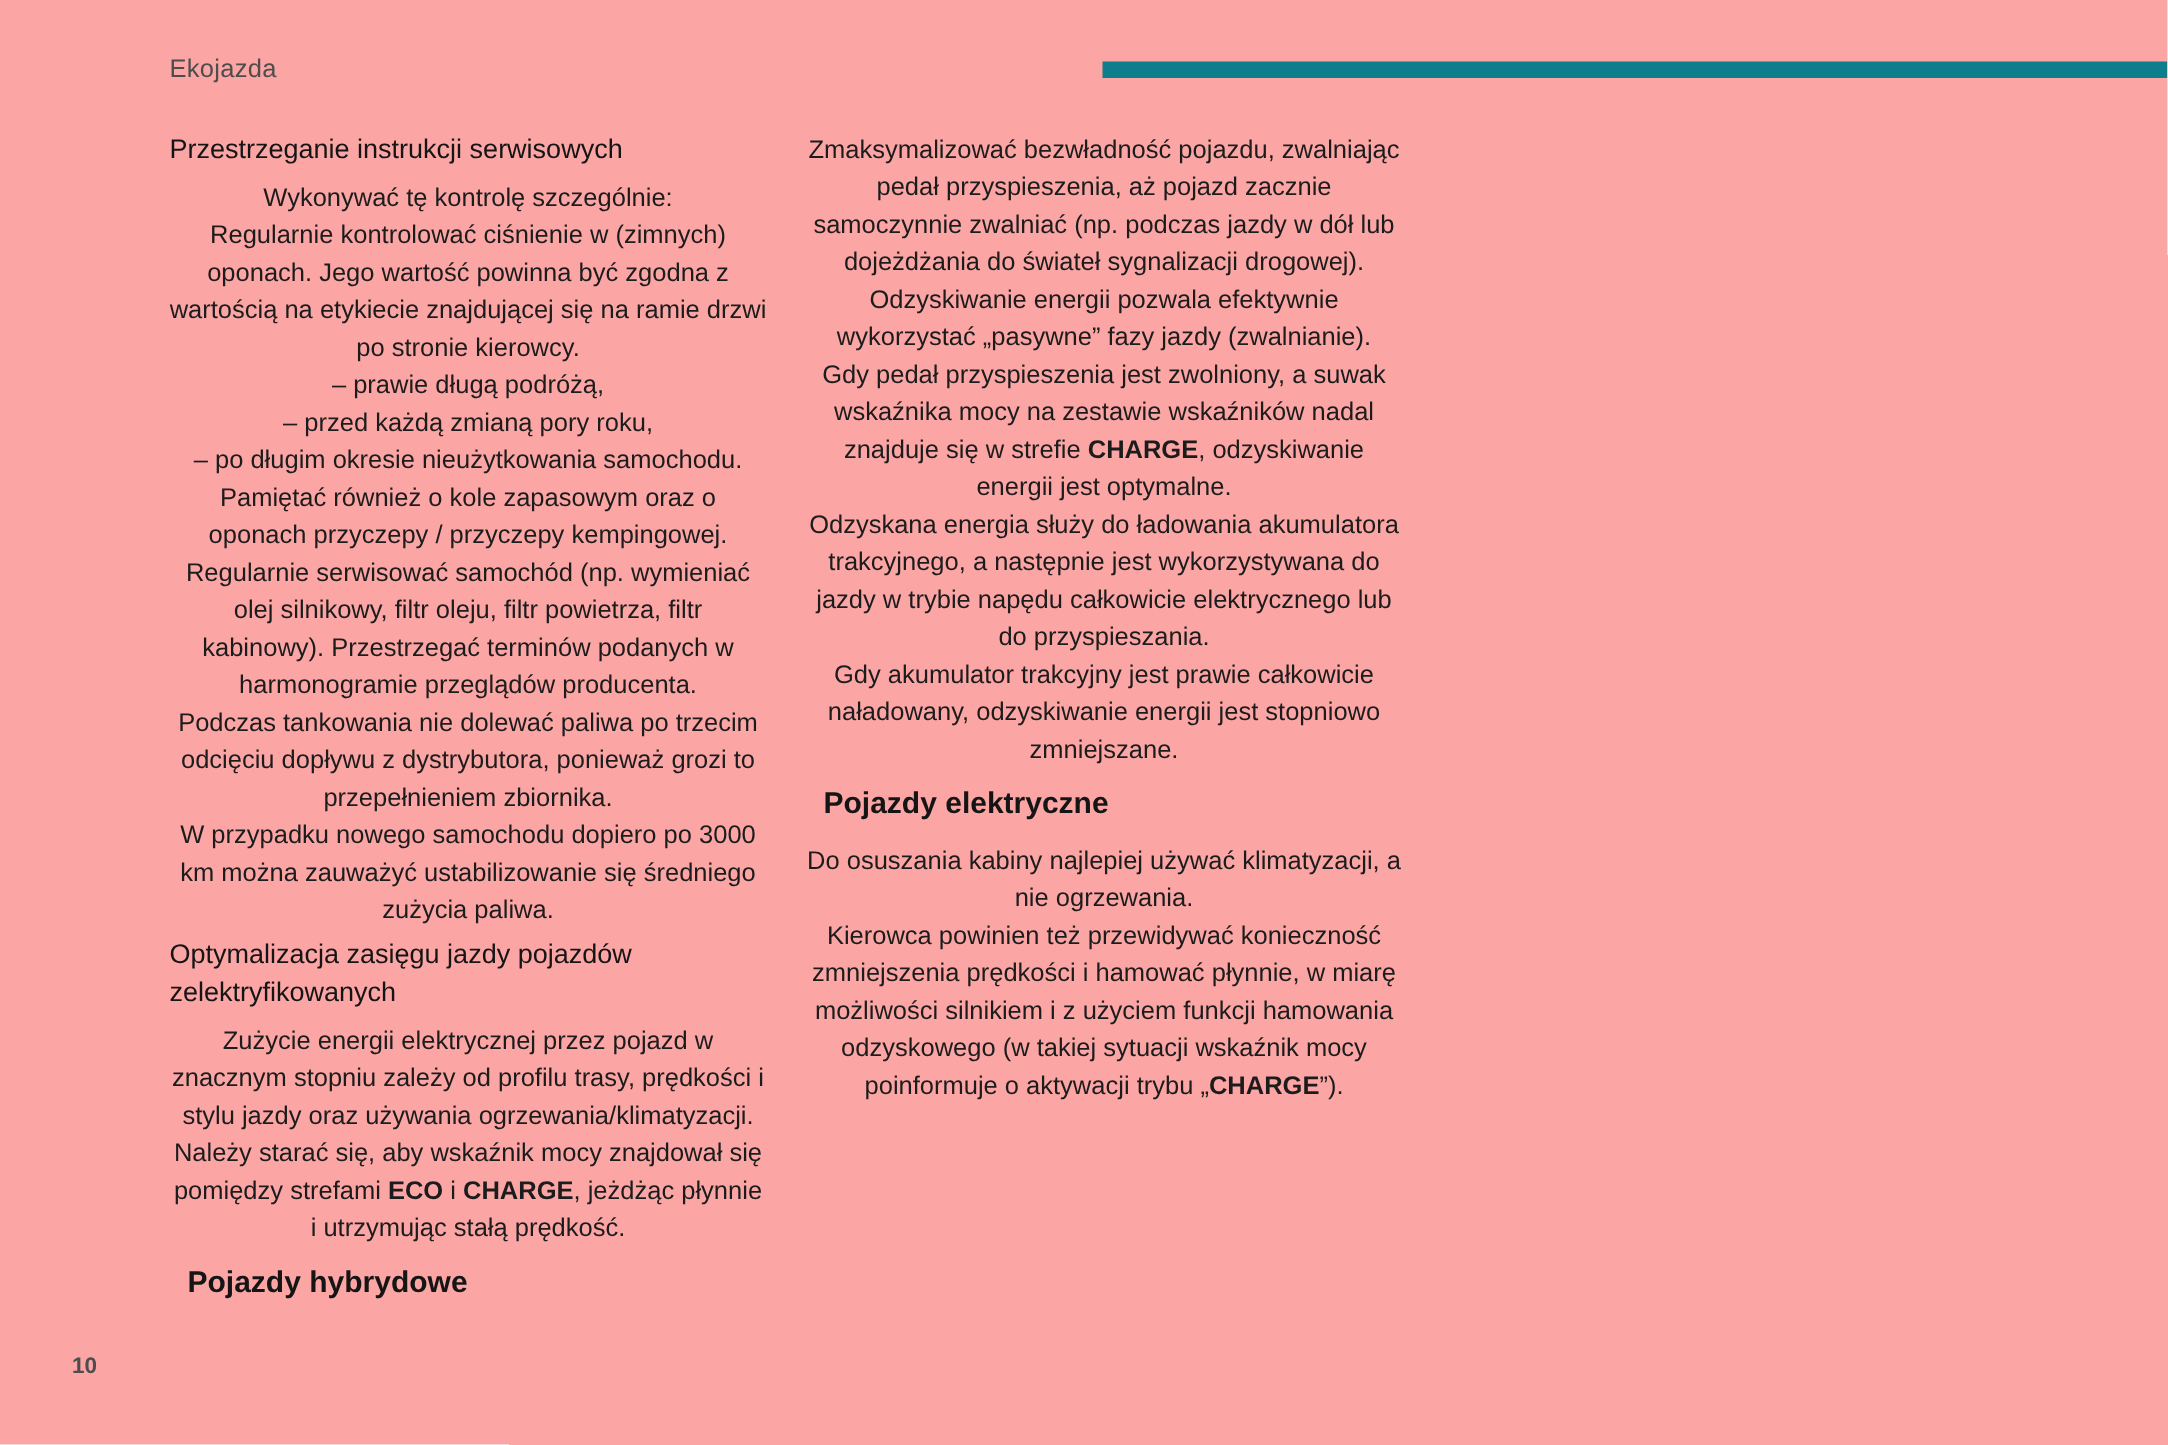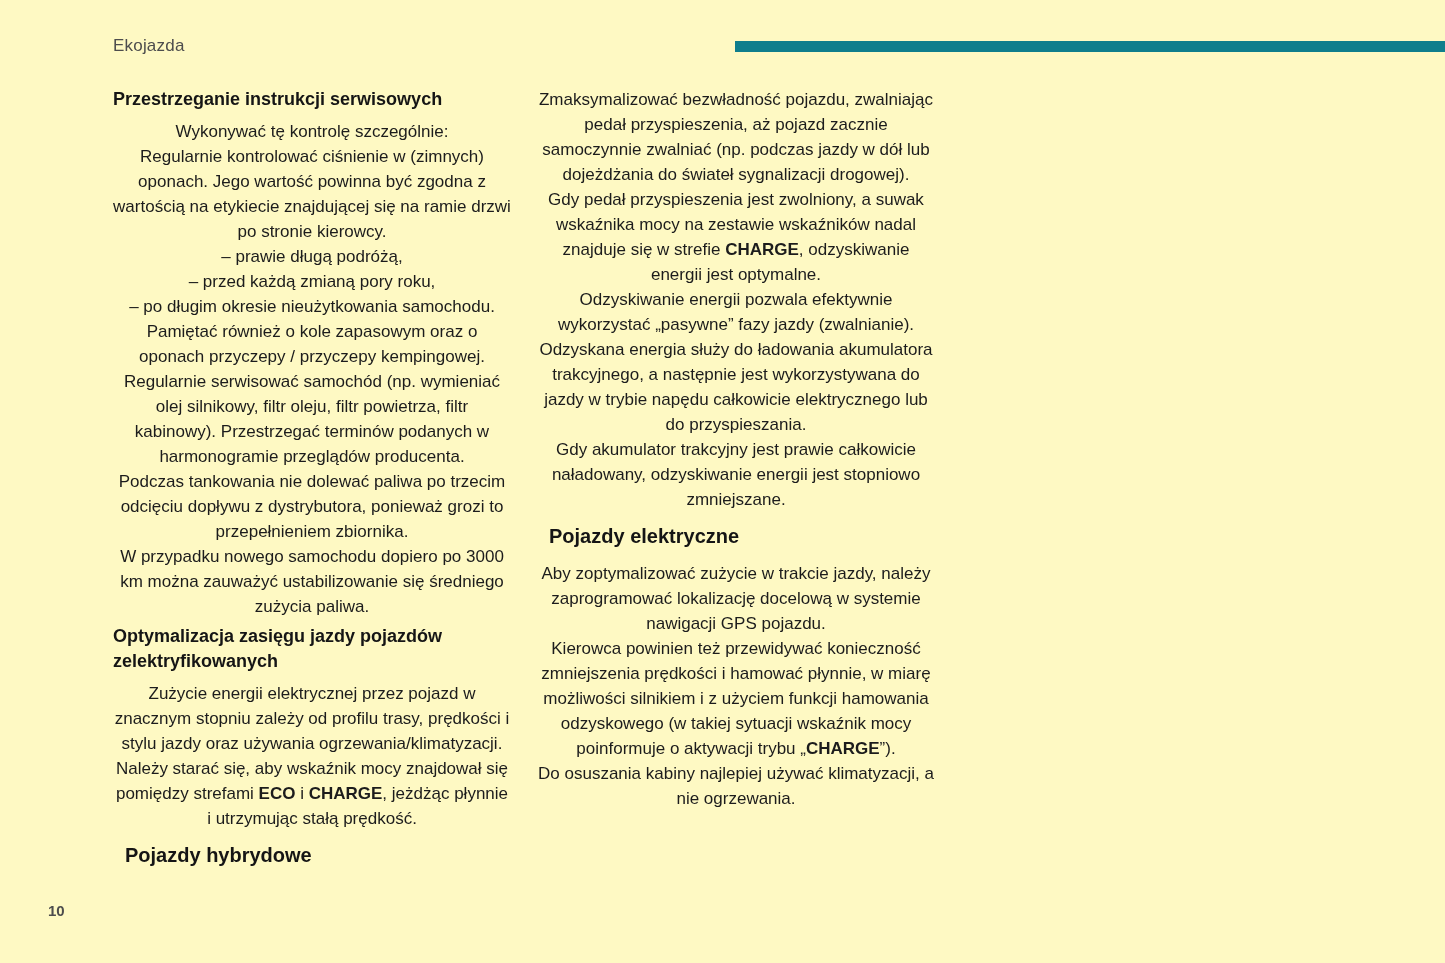--- a/index.html
+++ b/index.html
@@ -5,21 +5,21 @@
   html, body {
     margin: 0;
     padding: 0;
     background: #ffffff;
     font-family: "Liberation Sans", sans-serif;
   }
   .page {
     position: relative;
     width: 1445px;
     height: 963px;
-    background: #fef9c3;
+    background: #fca5a5;
     overflow: hidden;
     color: #1c1c1c;
   }
   .doc-header {
     position: absolute;
     left: 113px;
     top: 36px;
     font-size: 17px;
     color: #4d4d4d;
     letter-spacing: 0.2px;
@@ -44,21 +44,21 @@
     font-size: 17px;
     line-height: 25px;
   }
   .col p {
     margin: 0;
     text-align: center;
   }
   h2.section-heading {
     font-size: 18px;
     line-height: 25px;
-    font-weight: bold;
+    font-weight: normal;
     margin: 0 0 7px 0;
     color: #151515;
   }
   h2.section-heading.mid {
     margin-top: 5px;
   }
   h3.sub-heading {
     font-size: 20px;
     line-height: 25px;
     font-weight: bold;
@@ -97,27 +97,26 @@
       <p>Podczas tankowania nie dolewać paliwa po trzecim odcięciu dopływu z dystrybutora, ponieważ grozi to przepełnieniem zbiornika.</p>
       <p>W przypadku nowego samochodu dopiero po 3000 km można zauważyć ustabilizowanie się średniego zużycia paliwa.</p>
       <h2 class="section-heading mid">Optymalizacja zasięgu jazdy pojazdów zelektryfikowanych</h2>
       <p>Zużycie energii elektrycznej przez pojazd w znacznym stopniu zależy od profilu trasy, prędkości i stylu jazdy oraz używania ogrzewania/klimatyzacji.</p>
       <p><span>Należy starać się, aby wskaźnik mocy znajdował się pomiędzy strefami </span><b>ECO</b><span> i </span><b>CHARGE</b><span>, jeżdżąc płynnie i utrzymując stałą prędkość.</span></p>
       <h3 class="sub-heading">Pojazdy hybrydowe</h3>
     </div>
 
     <div class="col">
       <p>Zmaksymalizować bezwładność pojazdu, zwalniając pedał przyspieszenia, aż pojazd zacznie samoczynnie zwalniać (np. podczas jazdy w dół lub dojeżdżania do świateł sygnalizacji drogowej).</p>
+      <p>Odzyskiwanie energii pozwala efektywnie wykorzystać „pasywne” fazy jazdy (zwalnianie).</p>
       <p><span>Gdy pedał przyspieszenia jest zwolniony, a suwak wskaźnika mocy na zestawie wskaźników nadal znajduje się w strefie </span><b>CHARGE</b><span>, odzyskiwanie energii jest optymalne.</span></p>
-      <p>Odzyskiwanie energii pozwala efektywnie wykorzystać „pasywne” fazy jazdy (zwalnianie).</p>
       <p>Odzyskana energia służy do ładowania akumulatora trakcyjnego, a następnie jest wykorzystywana do jazdy w trybie napędu całkowicie elektrycznego lub do przyspieszania.</p>
       <p>Gdy akumulator trakcyjny jest prawie całkowicie naładowany, odzyskiwanie energii jest stopniowo zmniejszane.</p>
       <h3 class="sub-heading">Pojazdy elektryczne</h3>
-      <p>Aby zoptymalizować zużycie w trakcie jazdy, należy zaprogramować lokalizację docelową w systemie nawigacji GPS pojazdu.</p>
+      <p>Do osuszania kabiny najlepiej używać klimatyzacji, a nie ogrzewania.</p>
       <p><span>Kierowca powinien też przewidywać konieczność zmniejszenia prędkości i hamować płynnie, w miarę możliwości silnikiem i z użyciem funkcji hamowania odzyskowego (w takiej sytuacji wskaźnik mocy poinformuje o aktywacji trybu „</span><b>CHARGE</b><span>”).</span></p>
-      <p>Do osuszania kabiny najlepiej używać klimatyzacji, a nie ogrzewania.</p>
     </div>
 
   </div>
 
   <div class="page-number">10</div>
 
 </div>
 
 </body></html>

